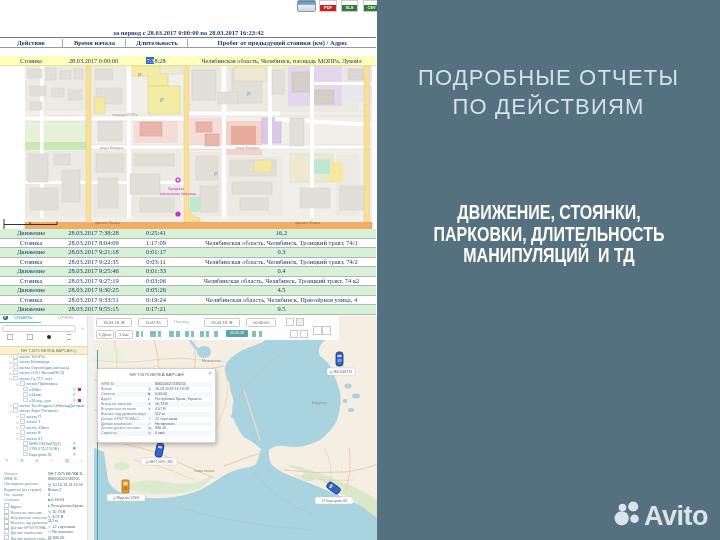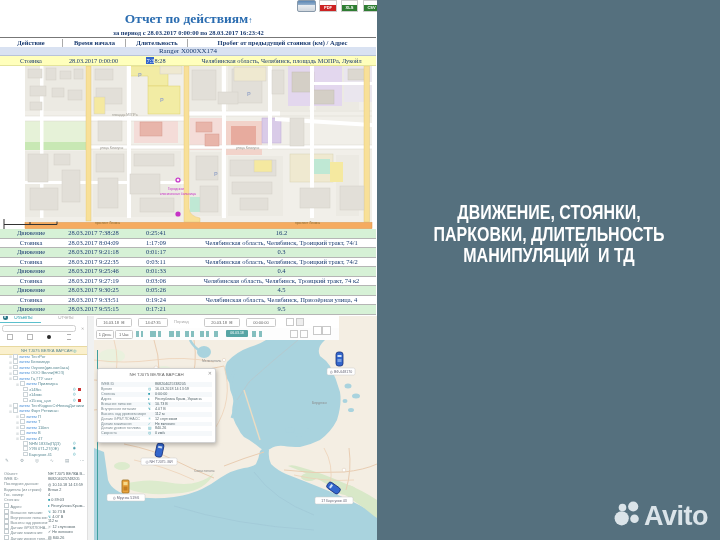--- a/index.html
+++ b/index.html
@@ -41,32 +41,30 @@
       </div>
 
     <div class="abs" style="left:341px;top:0px;width:15px;height:10px;background:#fdfdfd;border:1px solid #ccc;">
         <div class="abs" style="left:0;top:4px;width:15px;height:6px;background:#2e7d32;color:#fff;font-size:4px;font-weight:bold;text-align:center;line-height:6px;">XLS</div>
       </div>
 
     <div class="abs" style="left:363px;top:0px;width:15px;height:10px;background:#fdfdfd;border:1px solid #ccc;">
         <div class="abs" style="left:0;top:4px;width:15px;height:6px;background:#2e7d32;color:#fff;font-size:4px;font-weight:bold;text-align:center;line-height:6px;">CSV</div>
       </div>
 
-    <div class="abs ser" style="left:0;top:11px;width:377px;text-align:center;color:#2a6cb0;font-size:13.5px;font-weight:bold;">Отчет по действиям<span style="font-size:8px;">↑</span></div>
 
     <div class="abs ser" style="left:0;top:29px;width:377px;text-align:center;color:#1c3d72;font-size:6.5px;font-weight:bold;">за период с 28.03.2017 0:00:00 по 28.03.2017 16:23:42</div>
 
     <div class="abs ser" style="left:0;top:37px;width:376px;height:9px;border-top:1px solid #777;border-bottom:1px solid #999;color:#1c3d72;font-weight:bold;font-size:6.5px;">
       <span class="abs" style="left:0;top:1px;width:62px;text-align:center;">Действие</span>
       <span class="abs" style="left:62px;top:1px;width:63px;text-align:center;border-left:1px solid #aaa;height:8px;">Время начала</span>
       <span class="abs" style="left:125px;top:1px;width:62px;text-align:center;border-left:1px solid #aaa;height:8px;">Длительность</span>
       <span class="abs" style="left:187px;top:1px;width:189px;text-align:center;border-left:1px solid #aaa;height:8px;">Пробег от предыдущей стоянки (км) / Адрес</span>
     </div>
 
-    <div class="abs ser" style="left:0;top:47px;width:376px;height:8px;background:#d9e2f2;border-bottom:1px solid #b9c4d8;color:#1c3d72;font-size:7px;text-align:center;line-height:8px;">Ranger X000XX174</div>
 
     <div class="abs ser" style="left:0;top:56px;width:376px;height:9px;background:#ffffbc;border-bottom:1px solid #e4e49a;color:#1c3d72;font-size:6.3px;line-height:9px;">
       <span class="abs" style="left:0;width:62px;text-align:center;">Стоянка</span>
       <span class="abs" style="left:62px;width:63px;text-align:center;">28.03.2017 0:00:00</span>
       <span class="abs" style="left:125px;width:62px;text-align:center;"><span style="background:#3366cc;color:#fff;">7:3</span>8:28</span>
       <span class="abs" style="left:187px;width:189px;text-align:center;">Челябинская область, Челябинск, площадь МОПРа, Лукойл</span>
     </div>
 
     <svg class="abs" style="left:0;top:66px;" width="377" height="163" viewBox="0 0 377 163">
 
@@ -522,20 +520,21 @@
         <div class="pr">Датчик GPS/ГЛОНАСС<span class="pi">☉</span><span class="pv">12 спутников</span></div>
         <div class="pr" style="background:#f5f8fa;">Датчик зажигания<span class="pi">✓</span><span class="pv">Не включен</span></div>
         <div class="pr">Датчик уровня топлива<span class="pi">▥</span><span class="pv">840.26</span></div>
         <div class="pr" style="background:#f5f8fa;">Скорость<span class="pi">◎</span><span class="pv">0 км/ч</span></div>
       </div>
     </div>
   </div>
 
   <div class="abs" style="left:377px;top:0;width:343px;height:540px;background:#55707e;">
 
+    <div class="abs" style="left:0;top:63px;width:343px;text-align:center;color:#d3e3eb;font-size:22px;letter-spacing:1.2px;line-height:29px;">ПОДРОБНЫЕ ОТЧЕТЫ<br>ПО ДЕЙСТВИЯМ</div>
 
     <div class="abs" style="left:-28px;top:201px;width:400px;text-align:center;color:#fff;font-size:21px;font-weight:bold;line-height:21.5px;transform:scaleX(0.76);transform-origin:200px 0;">ДВИЖЕНИЕ, СТОЯНКИ,<br>ПАРКОВКИ, ДЛИТЕЛЬНОСТЬ<br>МАНИПУЛЯЦИЙ&nbsp; И ТД</div>
 
 
     <svg class="abs" style="left:231px;top:495px;" width="105" height="40" viewBox="0 0 105 40">
       <g fill="#dbe4e9">
         <circle cx="14.5" cy="12.5" r="3.8"></circle>
         <circle cx="25.2" cy="11.5" r="5.1"></circle>
         <circle cx="13.7" cy="23.3" r="7.1"></circle>
         <circle cx="26.5" cy="23.8" r="4.3"></circle>

